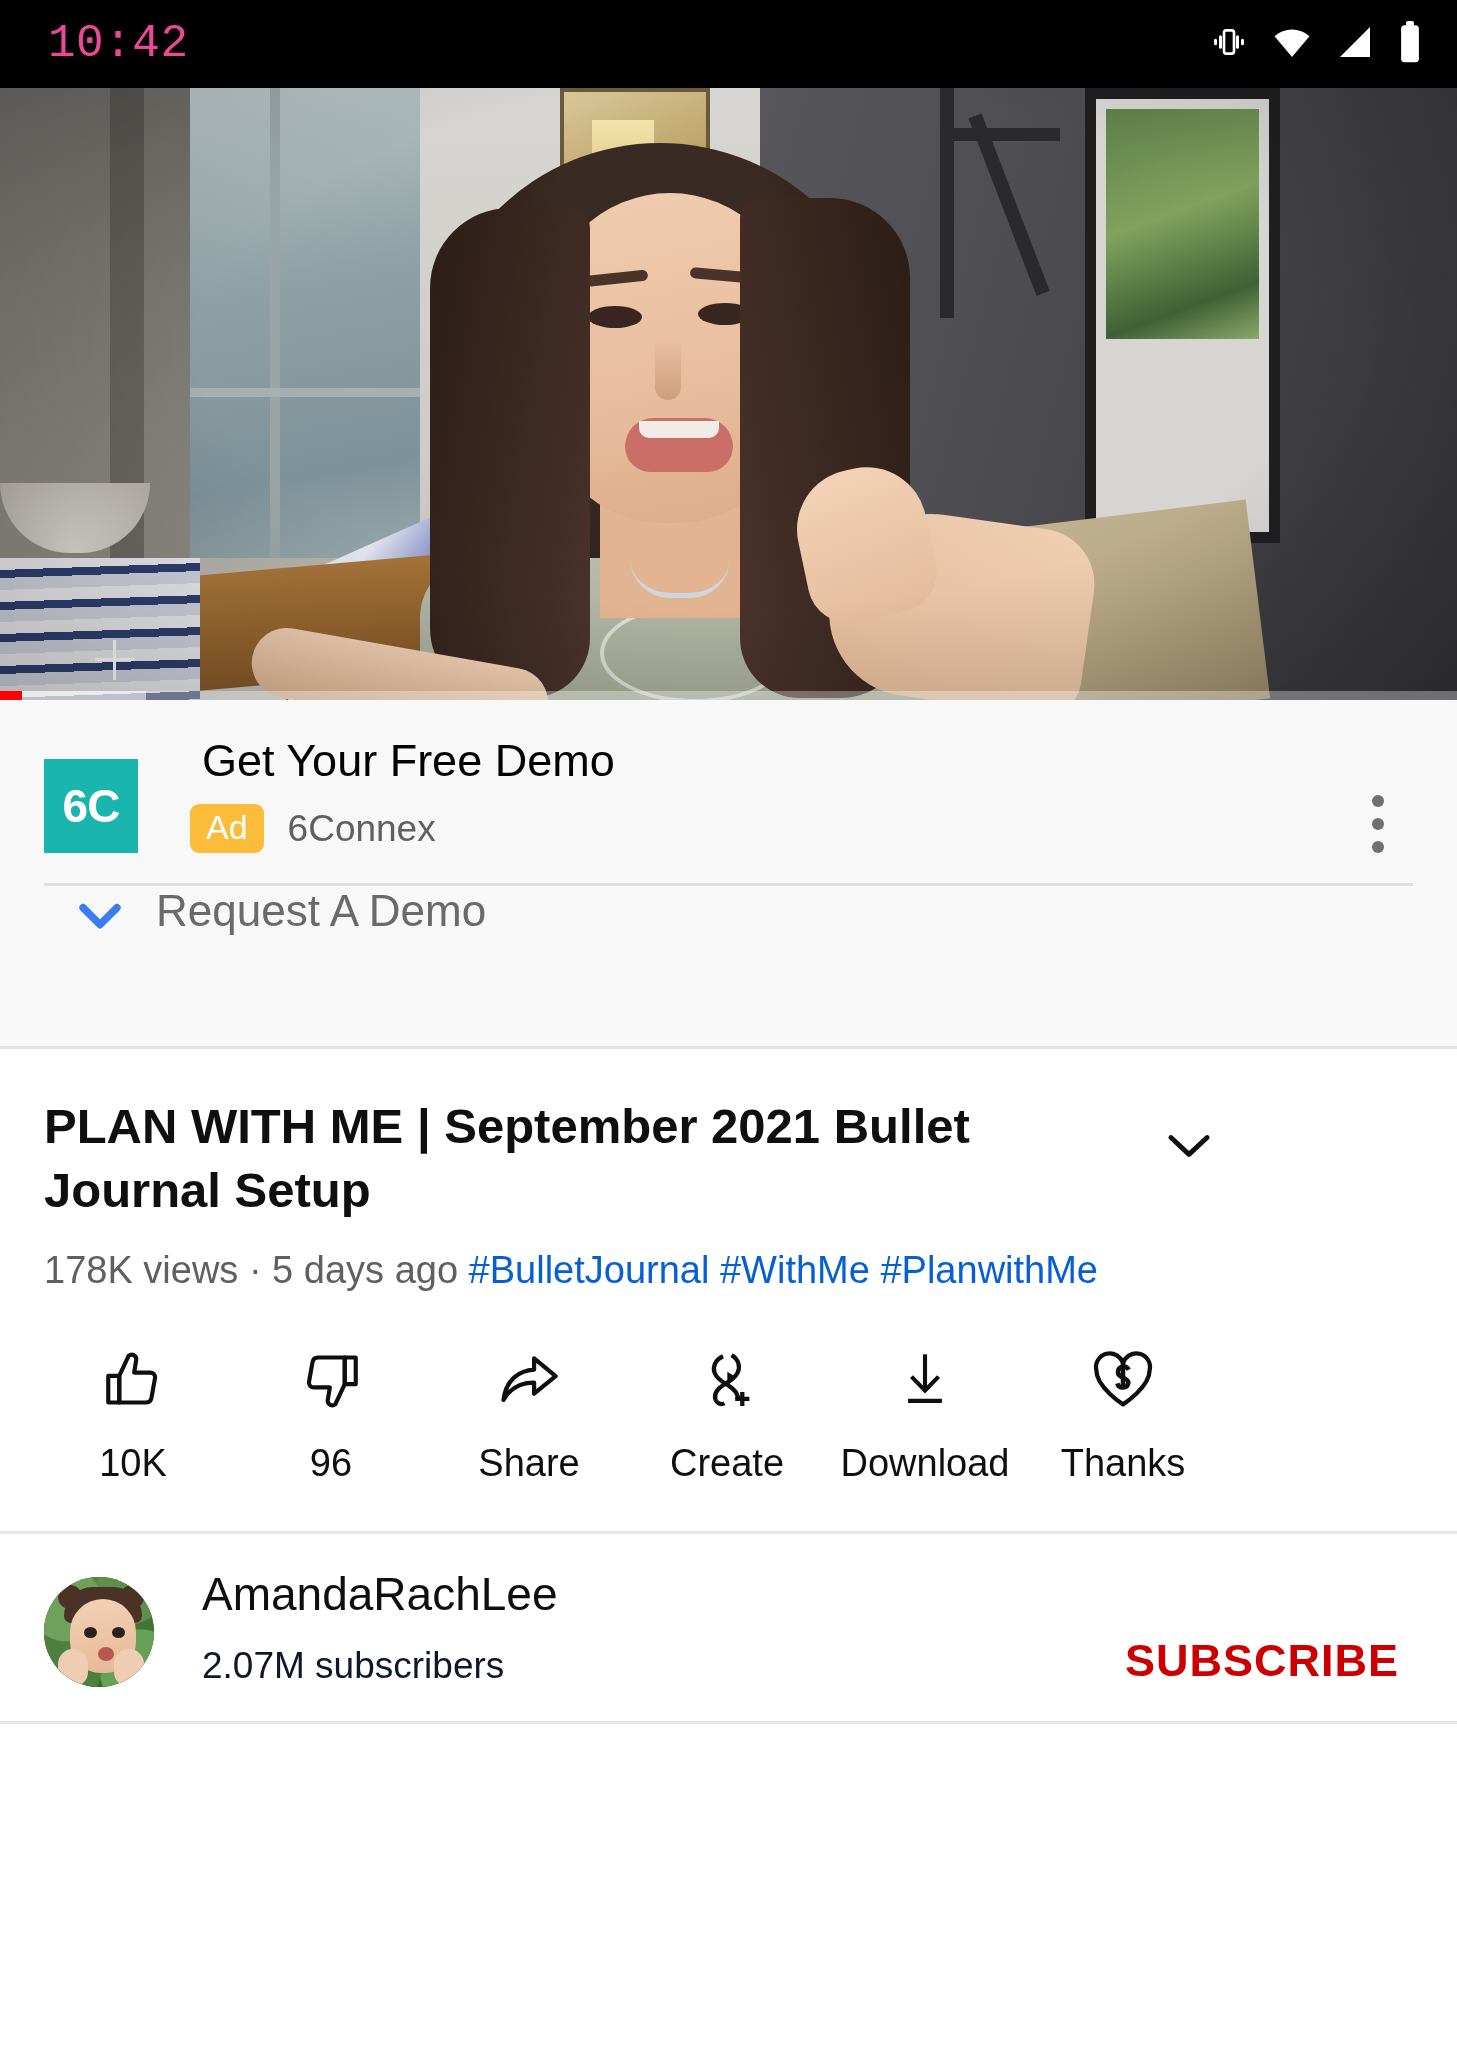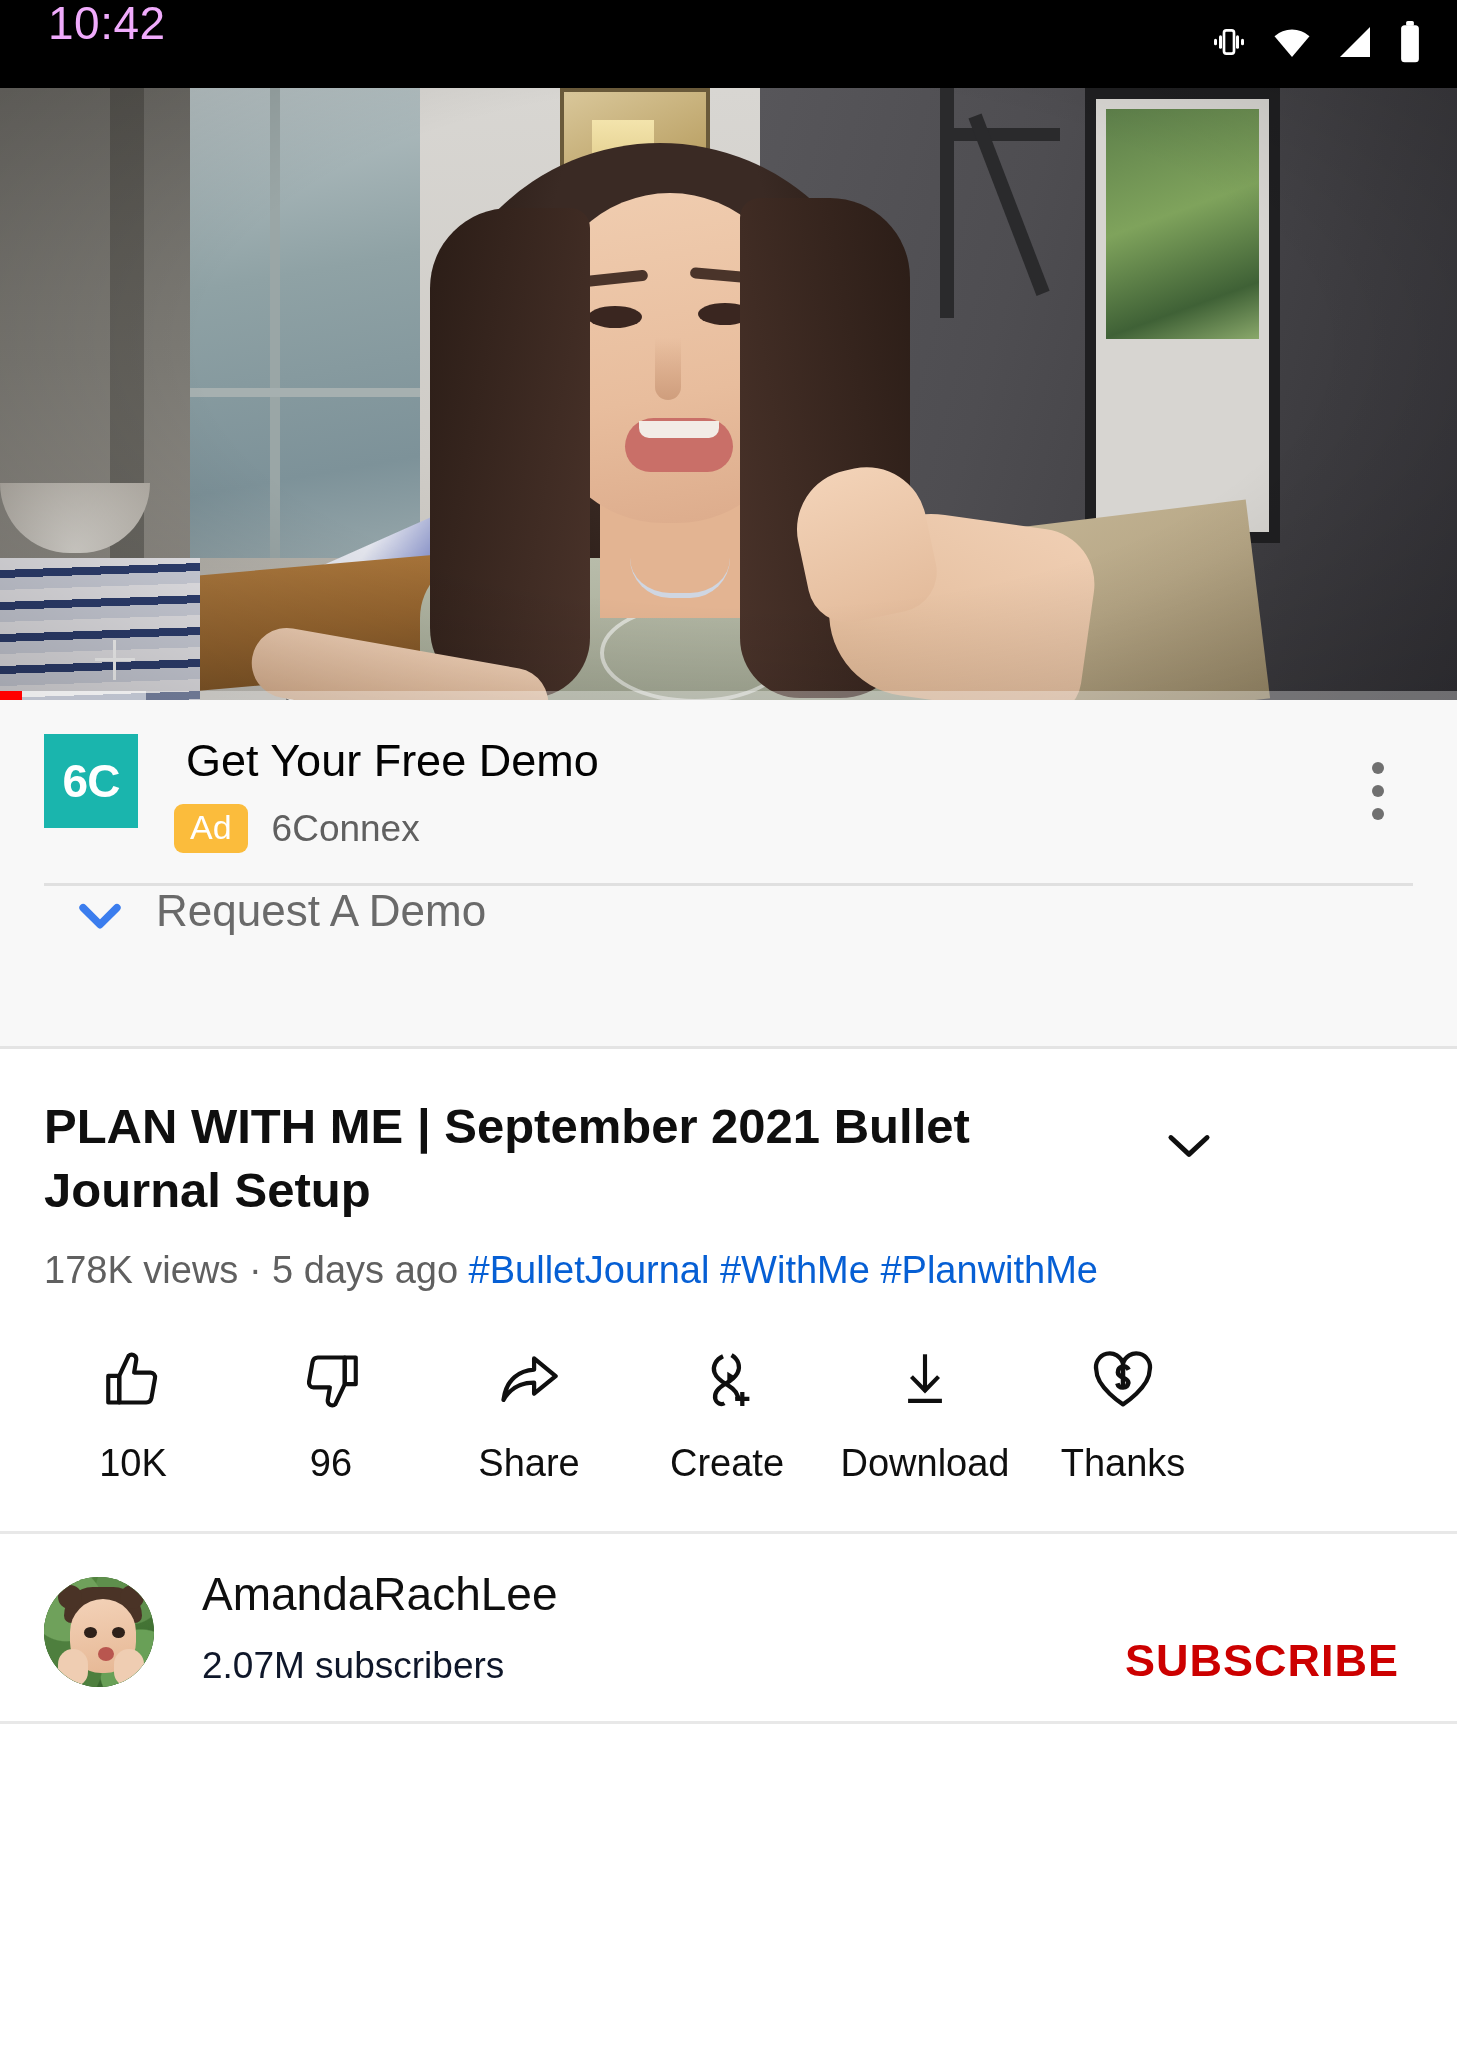--- a/index.html
+++ b/index.html
@@ -8,23 +8,24 @@
     background:#ffffff;
     font-family:"Liberation Sans", sans-serif;
     overflow:hidden;
   }
 
   
   .statusbar{
     position:relative;
     height:88px; width:100%;
     background:#000;
-    display:flex; 
+    display:flex; align-items:center;
     padding:0 34px 0 48px;
-    color:#f0abfc;
+    color:#ec4899;
+    font-family:Liberation Mono, monospace;
   }
   .status-time{ font-size:46px; font-weight:400; letter-spacing:.5px; line-height:1; }
   .status-icons{ margin-left:auto; display:flex; align-items:center; gap:22px; }
   .si{ display:block; }
 
   
   .player{
     position:relative;
     width:100%; height:612px;
     overflow:hidden;
@@ -144,21 +145,21 @@
   .progress{ position:absolute; left:0; bottom:0; width:100%; height:9px; background:rgba(255,255,255,.32); }
   .progress-buffer{ position:absolute; left:0; top:0; height:100%; width:10%; background:rgba(255,255,255,.55); }
   .progress-played{ position:absolute; left:0; top:0; height:100%; width:1.5%; background:#ff0000; }
 
   
   .ad{
     background:#f8f8f8;
     padding:34px 44px 0;
     border-bottom:3px solid #e4e4e4;
   }
-  .ad-main{ display:flex; align-items:flex-start; padding-bottom:30px; }
+  .ad-main{ display:flex; align-items:flex-end; padding-bottom:30px;gap:16px; }
   .ad-logo{
     width:94px; height:94px; flex:none;
     background:#1ab5ad; color:#fff;
     display:flex; align-items:center; justify-content:center;
     font-size:46px; font-weight:700; letter-spacing:-1px;
   }
   .ad-text{ flex:1; padding-left:36px; padding-top:2px; }
   .ad-title{ font-size:45px; color:#030303; line-height:1.12; font-weight:400;margin-left:12px; }
   .ad-sub{ display:flex; align-items:center; margin-top:18px; }
   .ad-badge{

